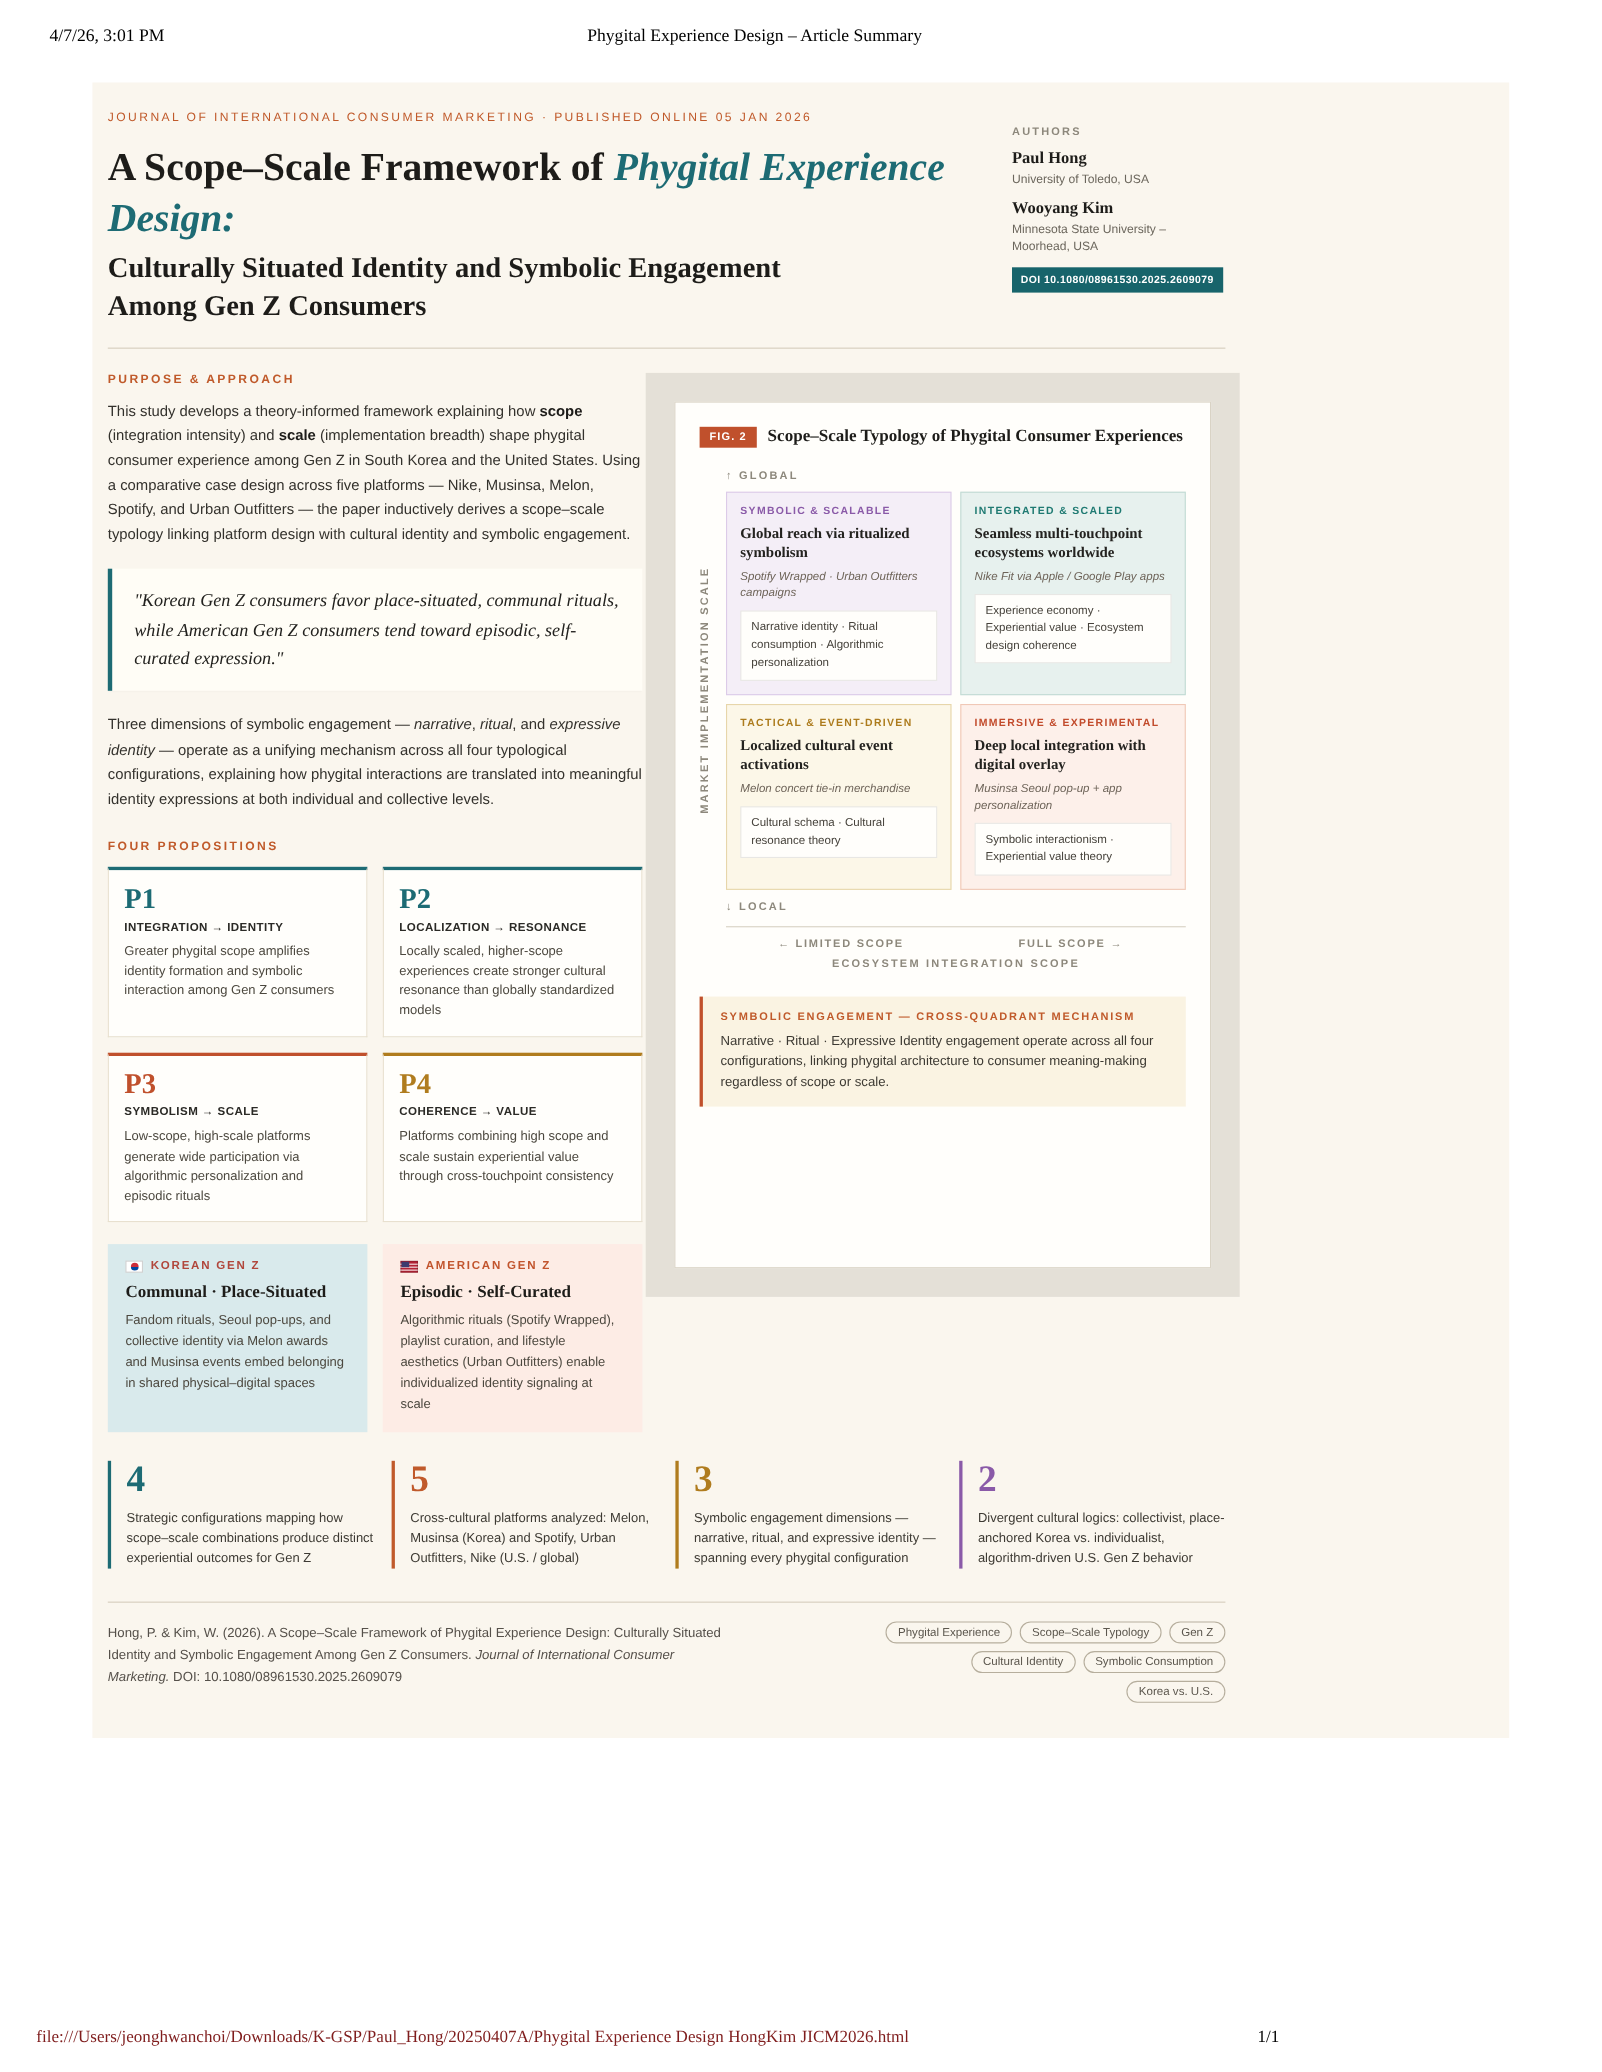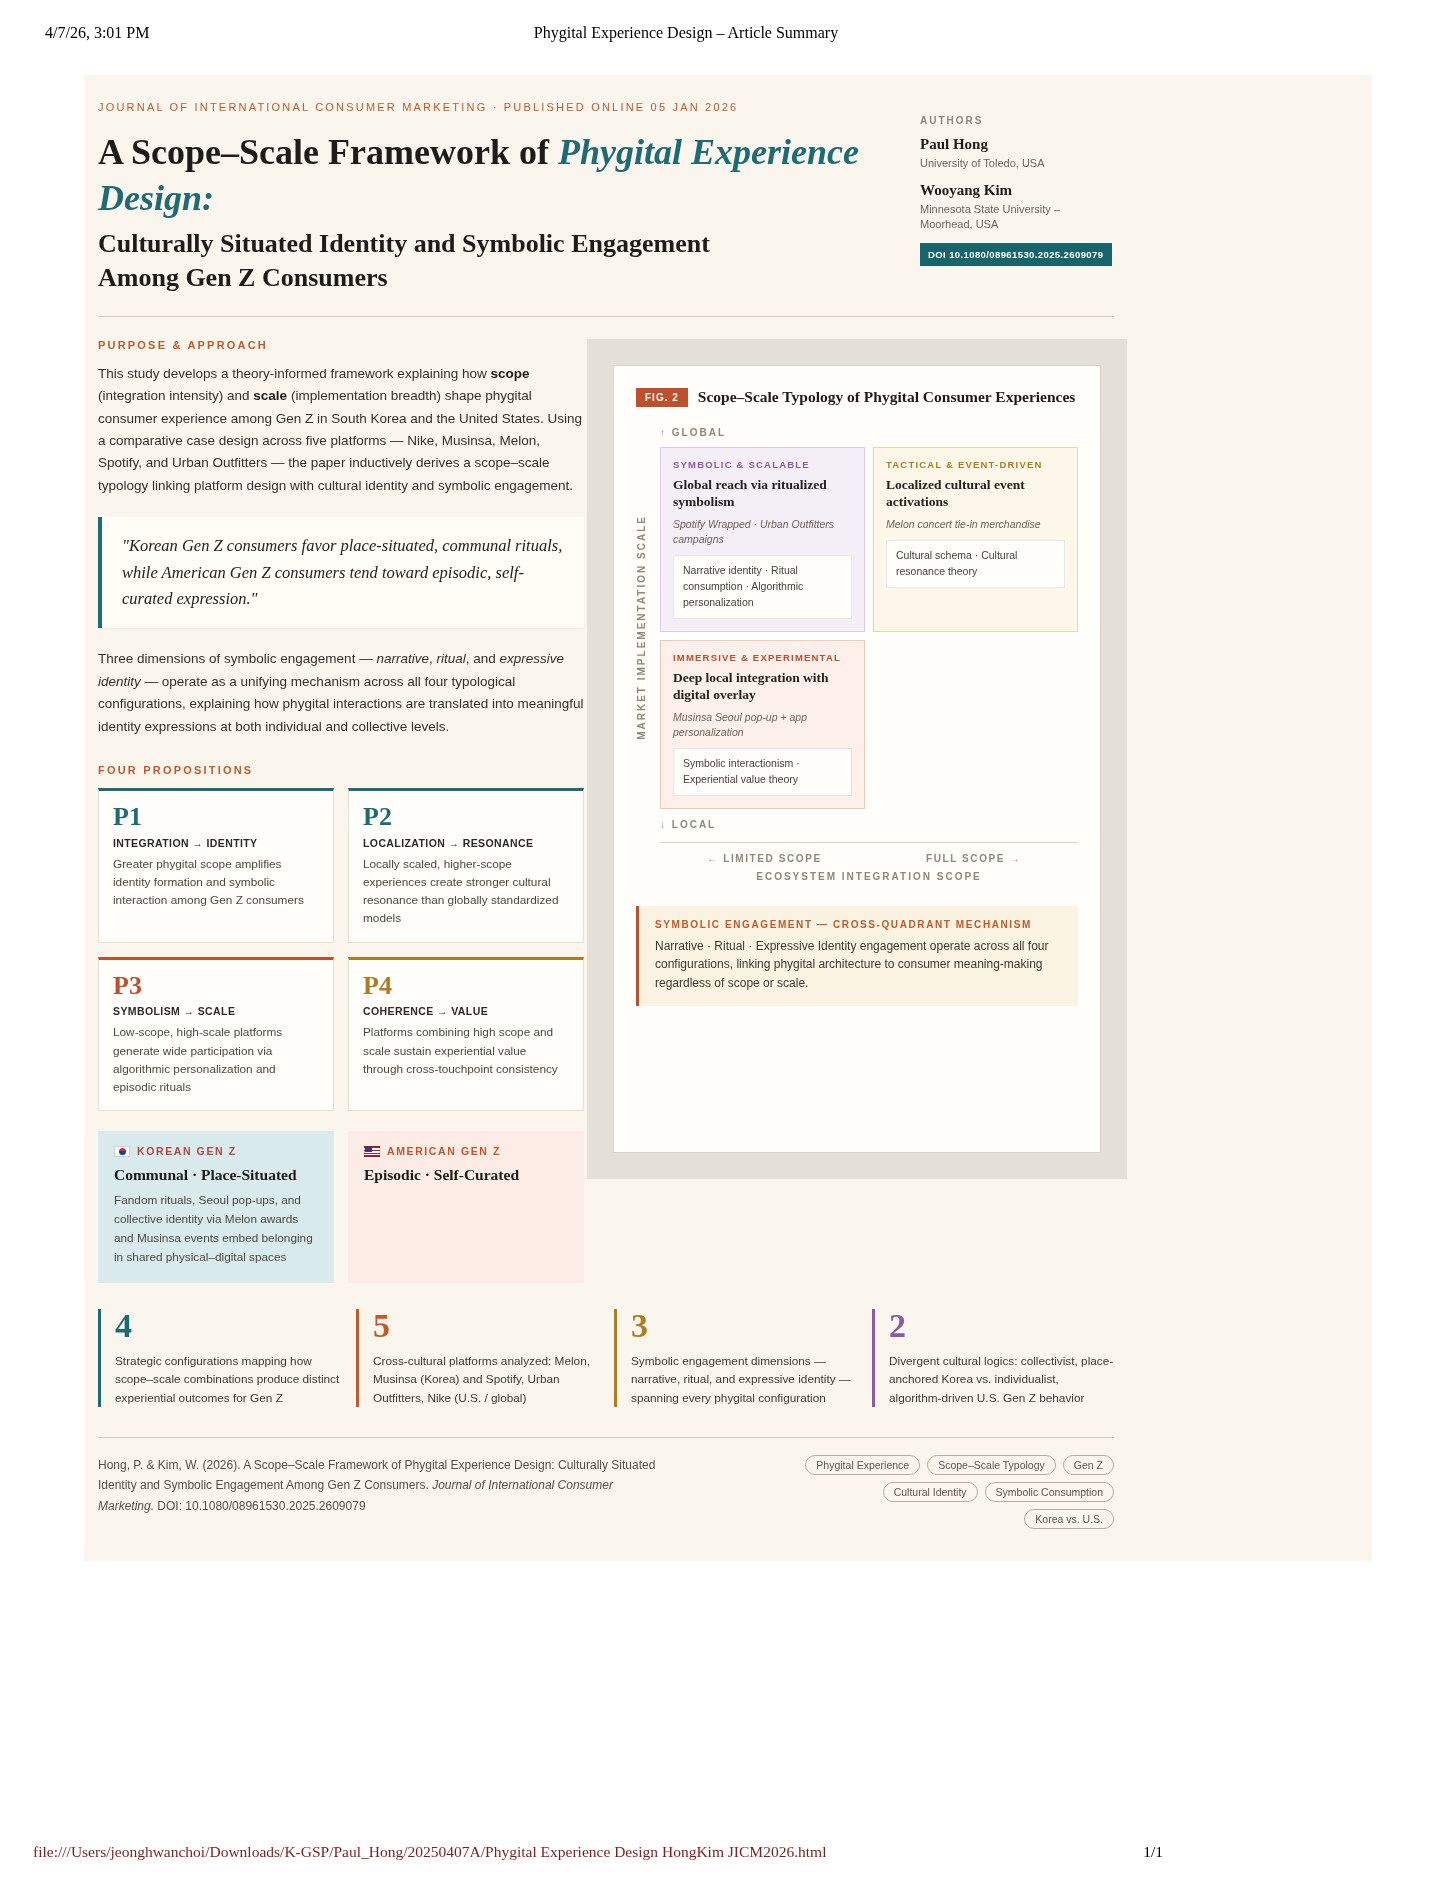--- a/index.html
+++ b/index.html
@@ -198,20 +198,21 @@
             <div class="culture-body">Fandom rituals, Seoul pop-ups, and collective identity via Melon awards and Musinsa events embed belonging in shared physical–digital spaces</div>
           </div>
           <div class="culture-card culture-us">
             <div class="culture-head">
               <span class="flag flag-us">
                   <span class="canton"></span>
                 </span>
               <span>AMERICAN GEN Z</span>
             </div>
             <div class="culture-title">Episodic · Self-Curated</div>
+            <div class="culture-body">Algorithmic rituals (Spotify Wrapped), playlist curation, and lifestyle aesthetics (Urban Outfitters) enable individualized identity signaling at scale</div>
           </div>
         </div>
       </div>
 
       <div class="col-right">
         <div class="fig-panel">
           <div class="fig-card">
             <div class="fig-head">
               <span class="fig-badge">FIG. 2</span>
               <span class="fig-title">Scope–Scale Typology of Phygital Consumer Experiences</span>
@@ -220,20 +221,26 @@
             <div class="axis-v">↑ GLOBAL</div>
 
             <div class="quad-wrap">
               <div class="y-label">MARKET IMPLEMENTATION SCALE</div>
               <div class="quad-grid">
                 <div class="quad quad-purple">
                   <div class="quad-tag">SYMBOLIC &amp; SCALABLE</div>
                   <div class="quad-title">Global reach via ritualized symbolism</div>
                   <div class="quad-example">Spotify Wrapped · Urban Outfitters campaigns</div>
                   <div class="quad-theory">Narrative identity · Ritual consumption · Algorithmic personalization</div>
+                </div>
+                <div class="quad quad-teal">
+                  <div class="quad-tag">INTEGRATED &amp; SCALED</div>
+                  <div class="quad-title">Seamless multi-touchpoint ecosystems worldwide</div>
+                  <div class="quad-example">Nike Fit via Apple / Google Play apps</div>
+                  <div class="quad-theory">Experience economy · Experiential value · Ecosystem design coherence</div>
                 </div>
                 <div class="quad quad-gold">
                   <div class="quad-tag">TACTICAL &amp; EVENT-DRIVEN</div>
                   <div class="quad-title">Localized cultural event activations</div>
                   <div class="quad-example">Melon concert tie-in merchandise</div>
                   <div class="quad-theory">Cultural schema · Cultural resonance theory</div>
                 </div>
                 <div class="quad quad-red">
                   <div class="quad-tag">IMMERSIVE &amp; EXPERIMENTAL</div>
                   <div class="quad-title">Deep local integration with digital overlay</div>

